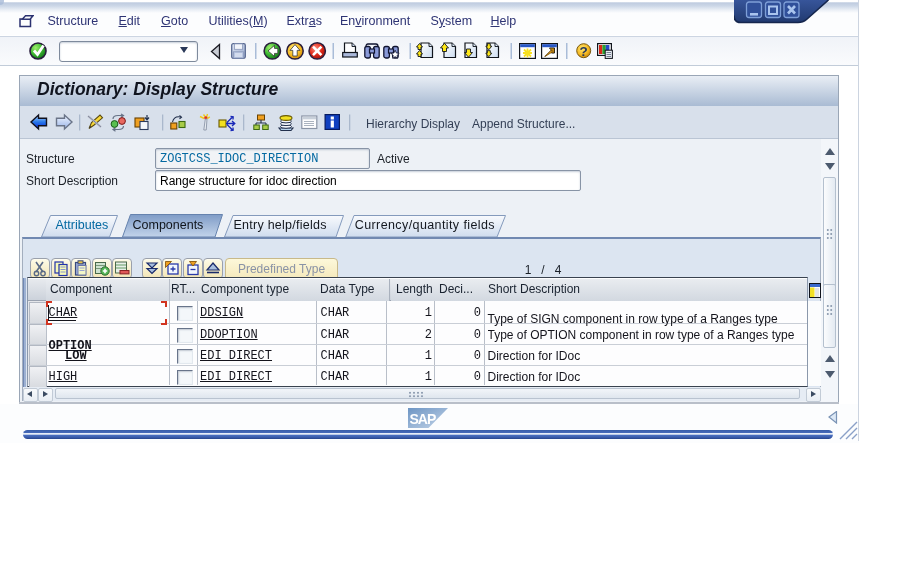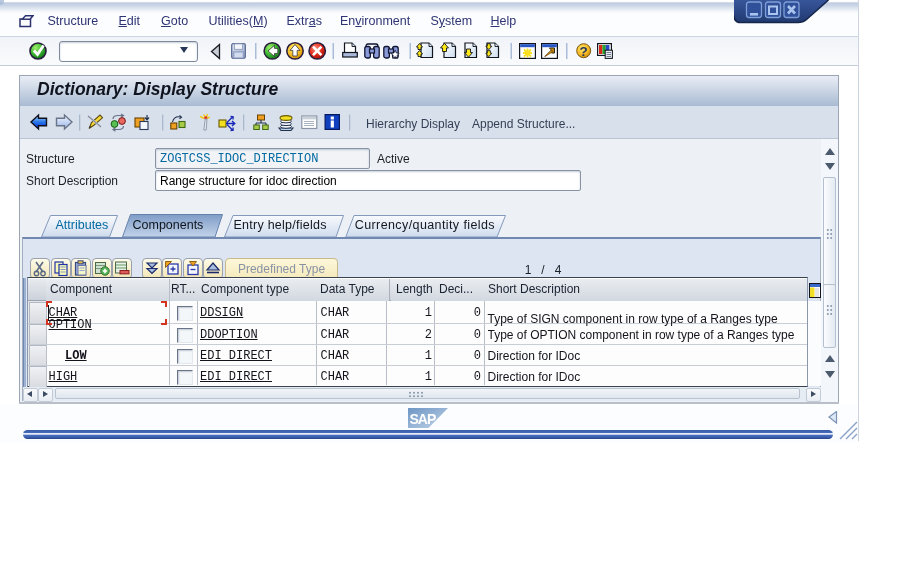--- a/index.html
+++ b/index.html
@@ -419,21 +419,21 @@
 <div class="gridh" style="left:28px;top:365px;width:779px;"></div>
 
 <div class="cell mono" style="left:48.5px;top:306px;"><u>CHAR</u></div>
 <div class="cb" style="left:176.5px;top:306px;"></div>
 <div class="cell mono" style="left:200px;top:306px;"><u>DDSIGN</u></div>
 <div class="cell mono" style="left:320.5px;top:306px;">CHAR</div>
 <div class="cell mono" style="left:385px;top:306px;width:47px;text-align:right;">1</div>
 <div class="cell mono" style="left:434px;top:306px;width:47px;text-align:right;">0</div>
 <div class="cell" style="left:487.5px;top:312px;">Type of SIGN component in row type of a Ranges type</div>
 
-<div class="cell mono" style="left:48.5px;top:318px;"><u>OPTION</u></div>
+<div class="cell mono" style="left:48.5px;top:339px;font-weight:bold;"><u>OPTION</u></div>
 <div class="cb" style="left:176.5px;top:327.5px;"></div>
 <div class="cell mono" style="left:200px;top:327.5px;"><u>DDOPTION</u></div>
 <div class="cell mono" style="left:320.5px;top:327.5px;">CHAR</div>
 <div class="cell mono" style="left:385px;top:327.5px;width:47px;text-align:right;">2</div>
 <div class="cell mono" style="left:434px;top:327.5px;width:47px;text-align:right;">0</div>
 <div class="cell" style="left:487.5px;top:327.5px;width:318px;white-space:nowrap;overflow:hidden;">Type of OPTION component in row type of a Ranges type</div>
 
 <div class="cell mono" style="left:65px;top:349px;font-weight:bold;"><u>LOW</u></div>
 <div class="cb" style="left:176.5px;top:349px;"></div>
 <div class="cell mono" style="left:200px;top:349px;"><u>EDI_DIRECT</u></div>

